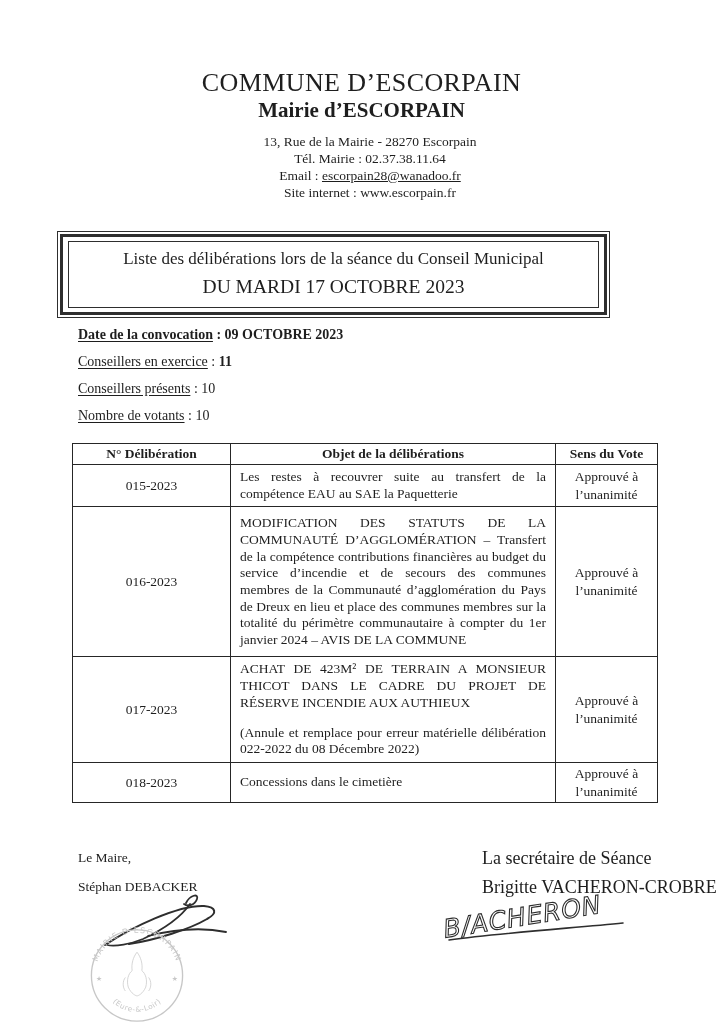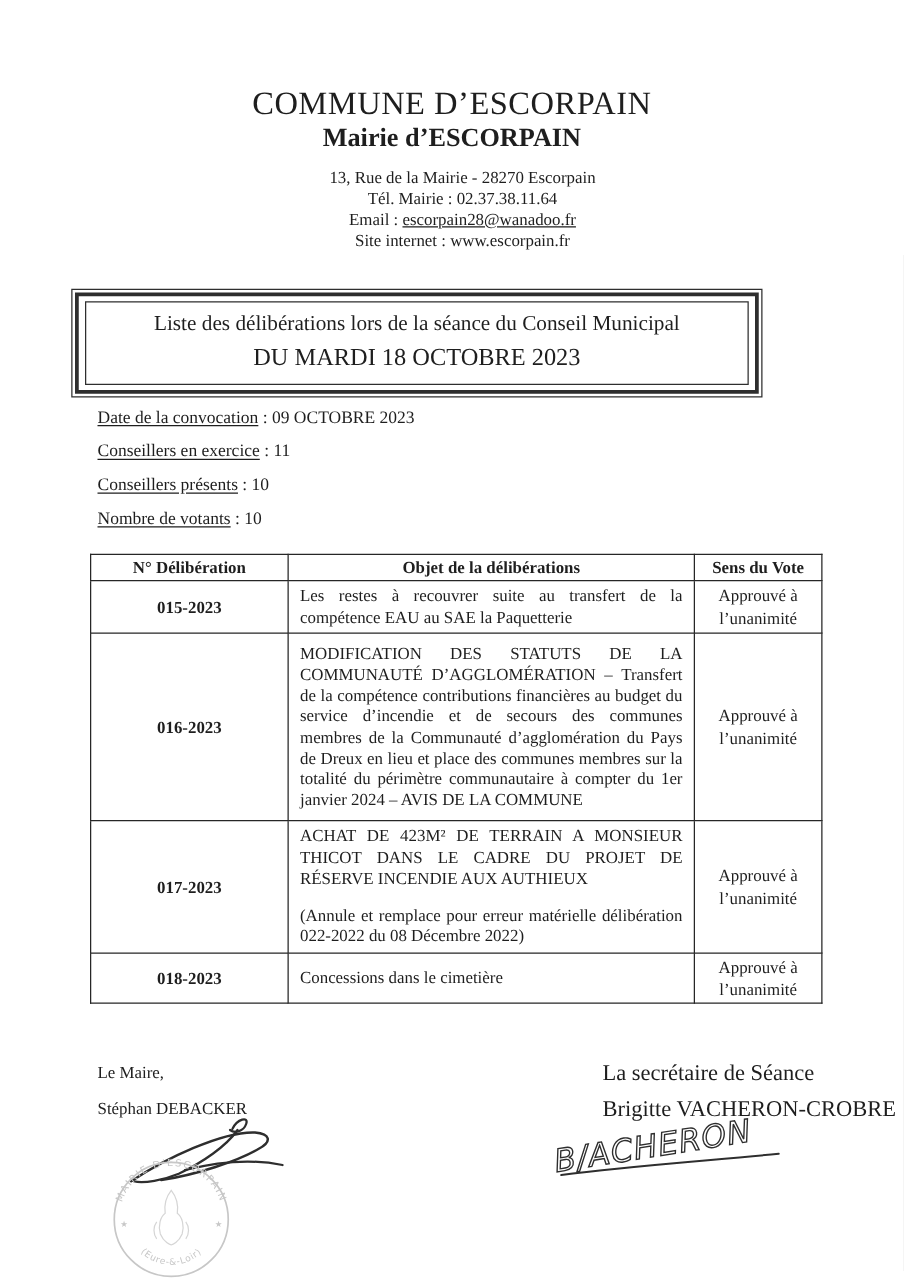--- a/index.html
+++ b/index.html
@@ -28,34 +28,34 @@
   }
   .titlebox-mid   { border:3px solid #2e2e2e; padding:4px 5px; }
   .titlebox-inner { border:1px solid #2e2e2e; text-align:center; padding:6px 8px 9px; }
   .title-line1 { font-size:17px; line-height:21px; }
   .title-line2 { font-size:19.5px; line-height:23px; margin-top:6px; }
 
   
   .meeting { position:absolute; top:326px; left:78px; font-size:14px; }
   .meeting p { margin:0 0 10px; line-height:17px; }
   .u { text-decoration:underline; text-underline-offset:2px; }
-  .b { font-weight:normal;text-align:center; }
+  .b { font-weight:bold;text-align:center; }
 
   
   table.delib {
     position:absolute; top:443px; left:72px;
     border-collapse:collapse; table-layout:fixed;
     font-size:13.5px;
   }
   .delib col.c1 { width:158px; }
   .delib col.c2 { width:325px; }
   .delib col.c3 { width:102px; }
   .delib th, .delib td { border:1.4px solid #262626; }
   .delib th { font-weight:bold; padding:2px 3px; text-align:center; }
-  .delib td.num  { text-align:center; font-weight:bold; vertical-align:middle;margin-top:27px; }
+  .delib td.num  { text-align:center; font-weight:normal; vertical-align:middle;margin-top:27px; }
   .delib td.objet { text-align:justify; padding:4px 9px; line-height:1.24; vertical-align:middle; }
   .delib td.objet p { margin:0; }
   .delib td.objet p + p { margin-top:13px; }
   .delib td.vote { text-align:center; padding:2px 7px; line-height:1.3; vertical-align:middle; }
   tr.rh  { height:21px; }
   tr.r1  { height:41px; }
   tr.r2  { height:150px; }
   tr.r3  { height:95px; }
   tr.r4  { height:38px; }
 
@@ -85,21 +85,21 @@
       <div>
         <span class="sep">Site internet : </span><span>www.escorpain.fr</span>
       </div>
     </div>
   </header>
 
   <div class="titlebox-outer">
     <div class="titlebox-mid">
       <div class="titlebox-inner">
         <div class="title-line1">Liste des délibérations lors de la séance du Conseil Municipal</div>
-        <div class="title-line2">DU MARDI 18 OCTOBRE 2023</div>
+        <div class="title-line2">DU MARDI 17 OCTOBRE 2023</div>
       </div>
     </div>
   </div>
 
   <section class="meeting">
     <p><span class="u b">Date de la convocation</span><span class="sep b"> : </span><span class="b">09 OCTOBRE 2023</span></p>
     <p><span class="u">Conseillers en exercice</span><span class="sep"> : </span><span class="b">11</span></p>
     <p><span class="u">Conseillers présents</span><span class="sep"> : </span><span>10</span></p>
     <p><span class="u">Nombre de votants</span><span class="sep"> : </span><span>10</span></p>
   </section>

